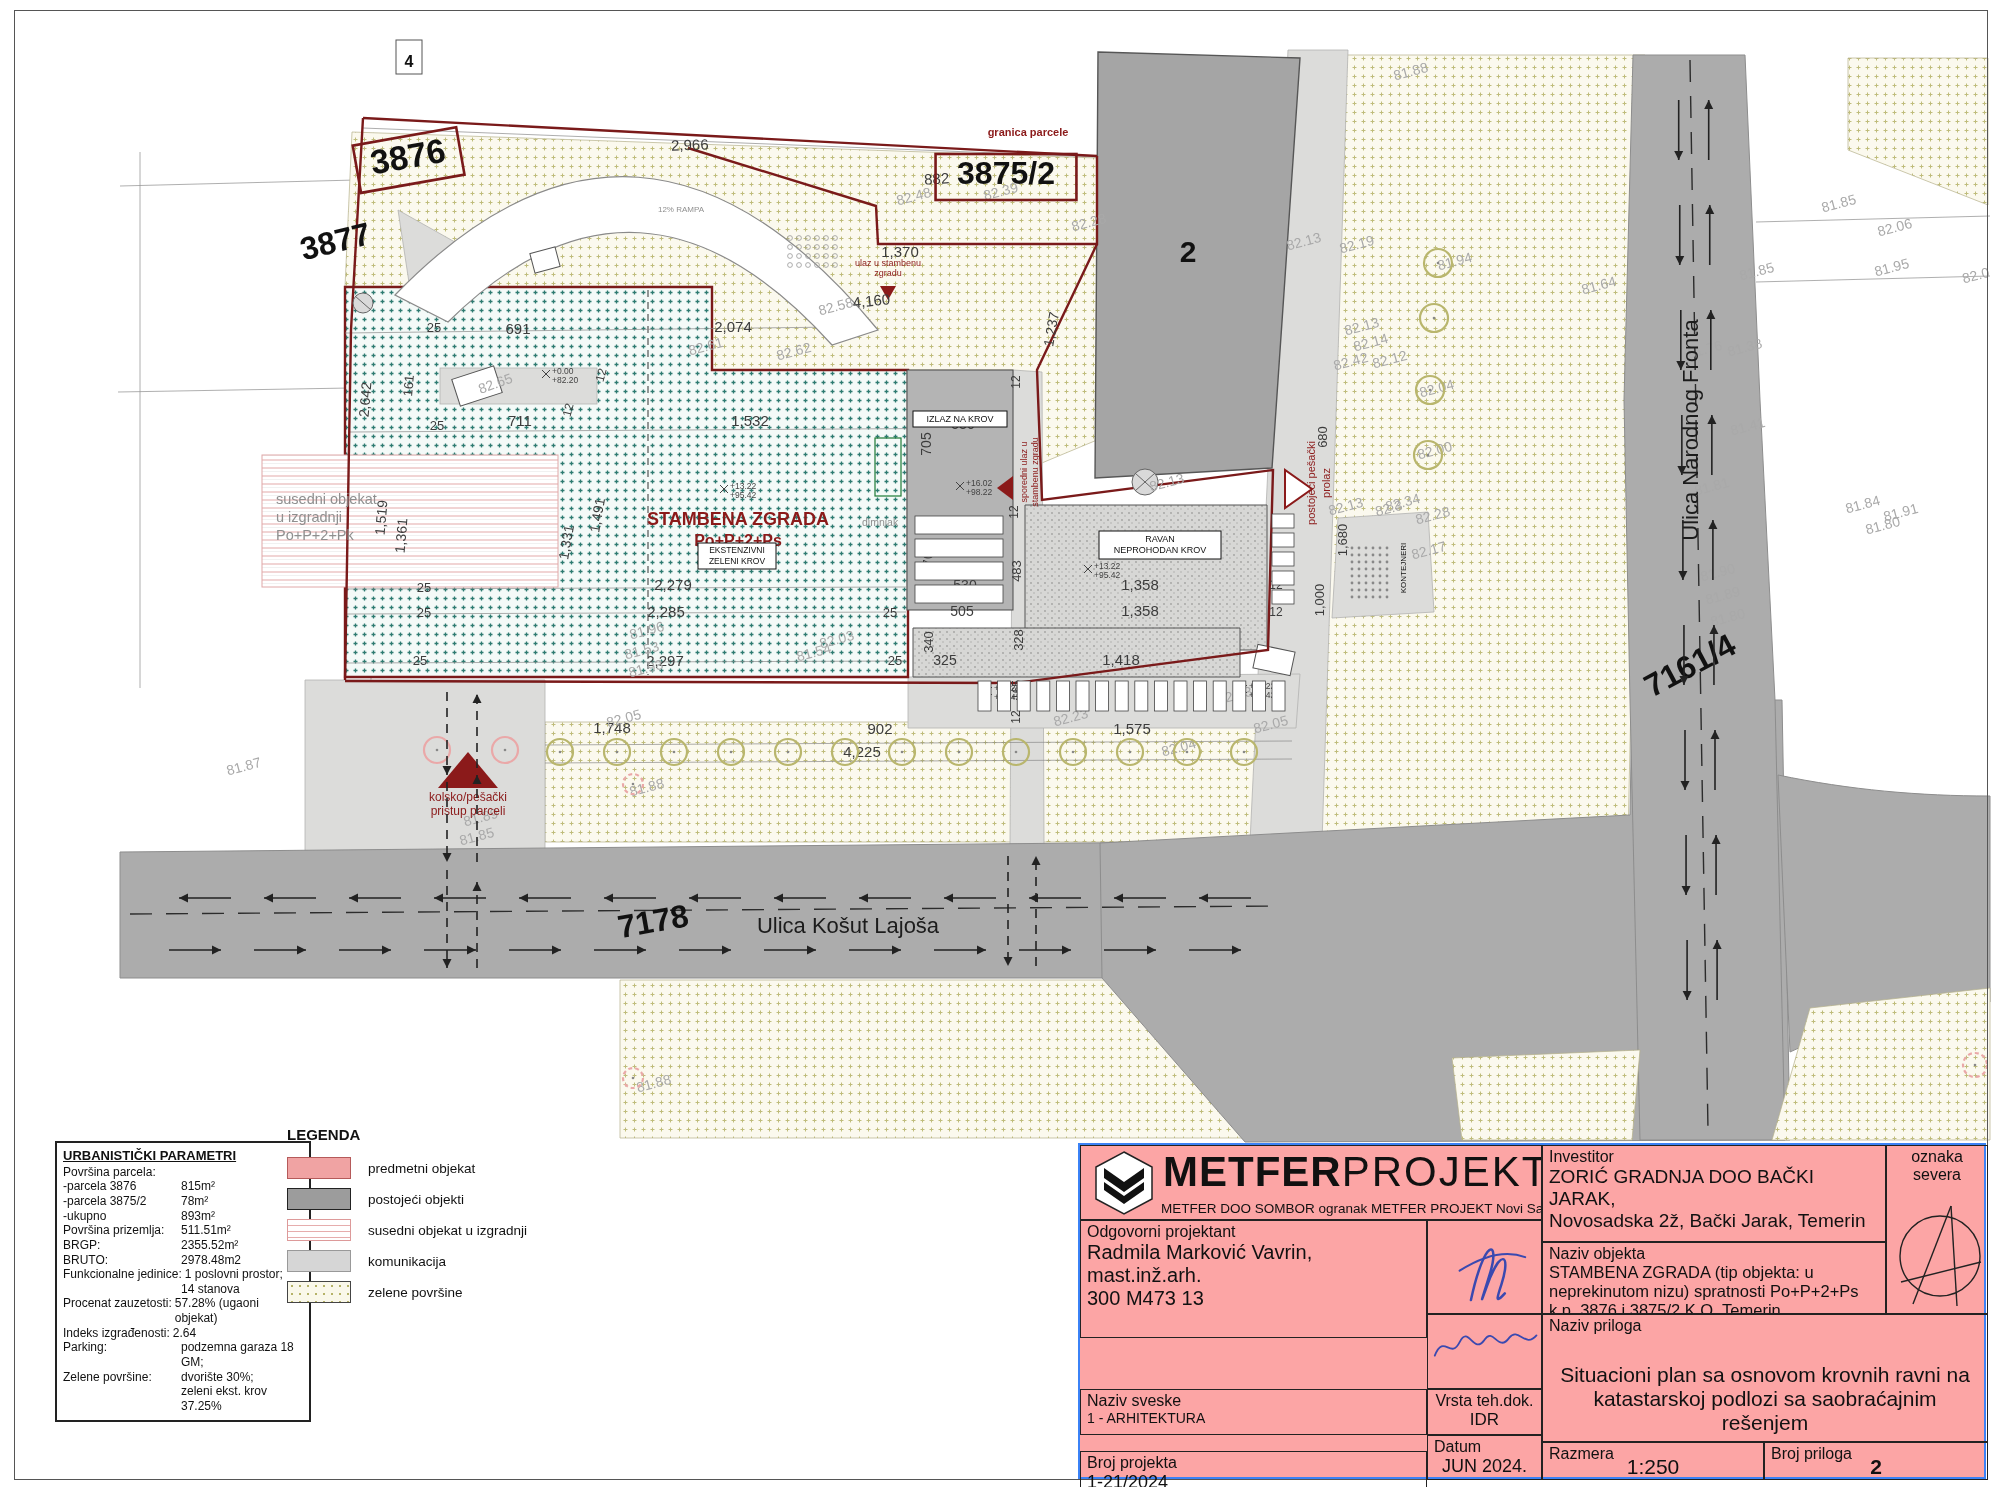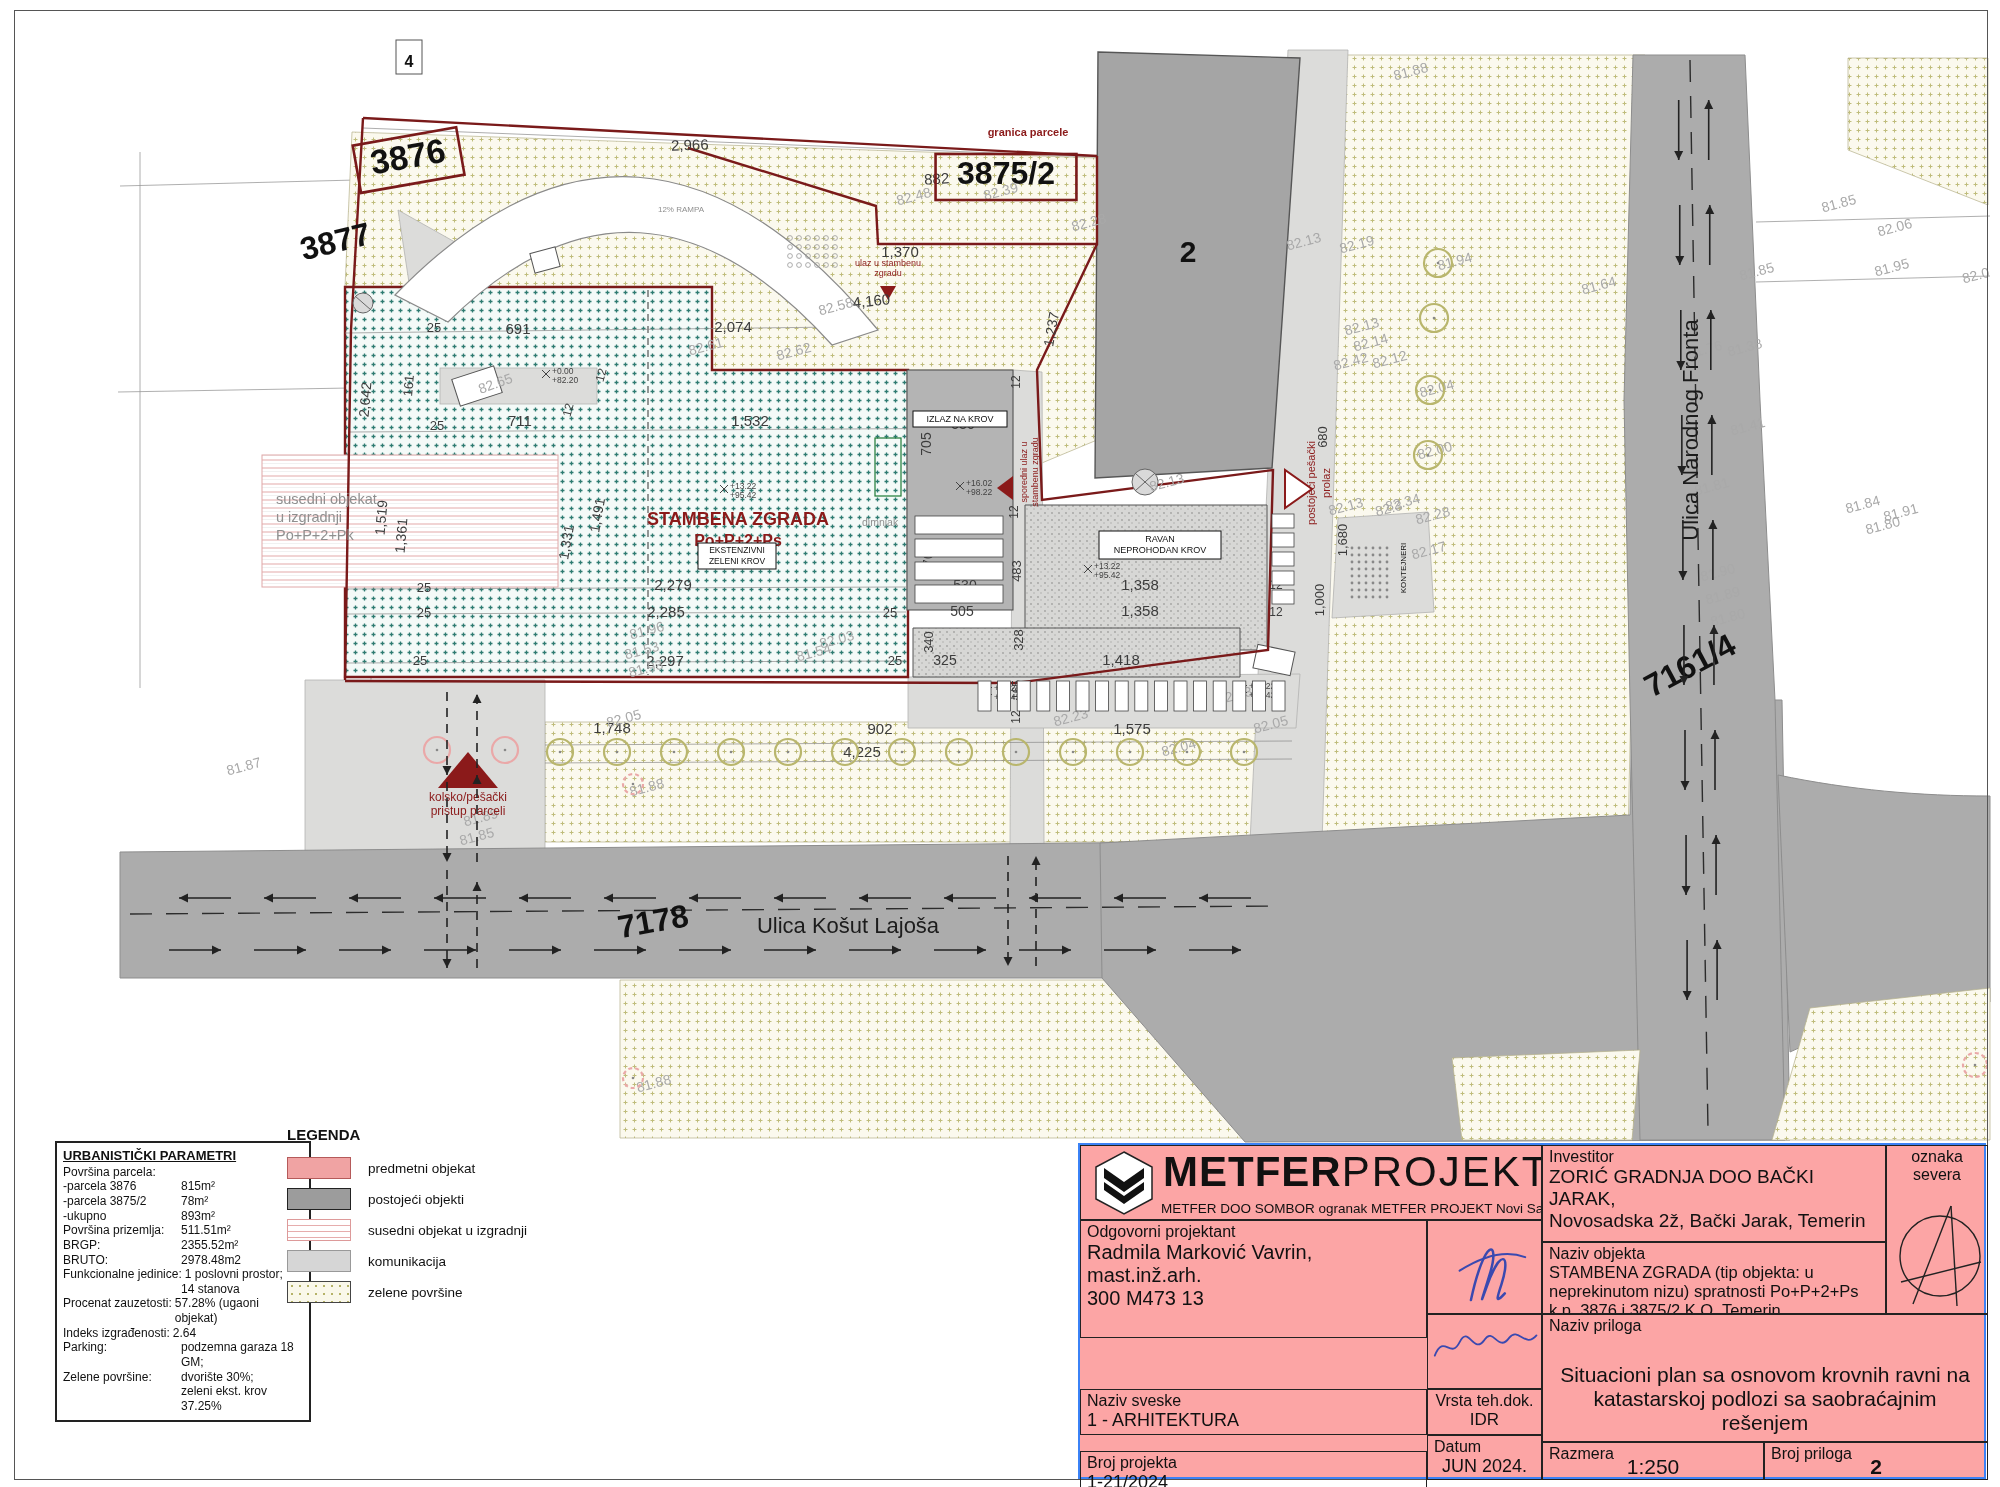--- a/index.html
+++ b/index.html
@@ -726,21 +726,21 @@
   </div>
 
   <div class="cell" style="left:347px;top:169px;width:115px;height:75px;">
     <svg class="sig" viewBox="0 0 100 60">
       <path d="M6,36 C14,16 20,40 28,24 C36,8 40,36 50,22 C58,10 62,34 72,20 C80,10 86,30 96,18" fill="none" stroke="#3a49b0" stroke-width="1.6" stroke-linecap="round"></path>
     </svg>
   </div>
 
   <div class="cell" style="left:0;top:244px;width:347px;height:46px;">
     <div class="cl">Naziv sveske</div>
-    <div class="cv" style="font-size:18px;">1 - ARHITEKTURA</div>
+    <div class="cv" style="font-size:14px;">1 - ARHITEKTURA</div>
   </div>
   <div class="cell ctr" style="left:347px;top:244px;width:115px;height:46px;">
     <div class="cl">Vrsta teh.dok.</div>
     <div class="cv" style="font-size:17px;">IDR</div>
   </div>
 
   <div class="cell" style="left:0;top:306px;width:347px;height:56px;">
     <div class="cl">Broj projekta</div>
     <div class="cv" style="font-size:18px;">1-21/2024</div>
   </div>

